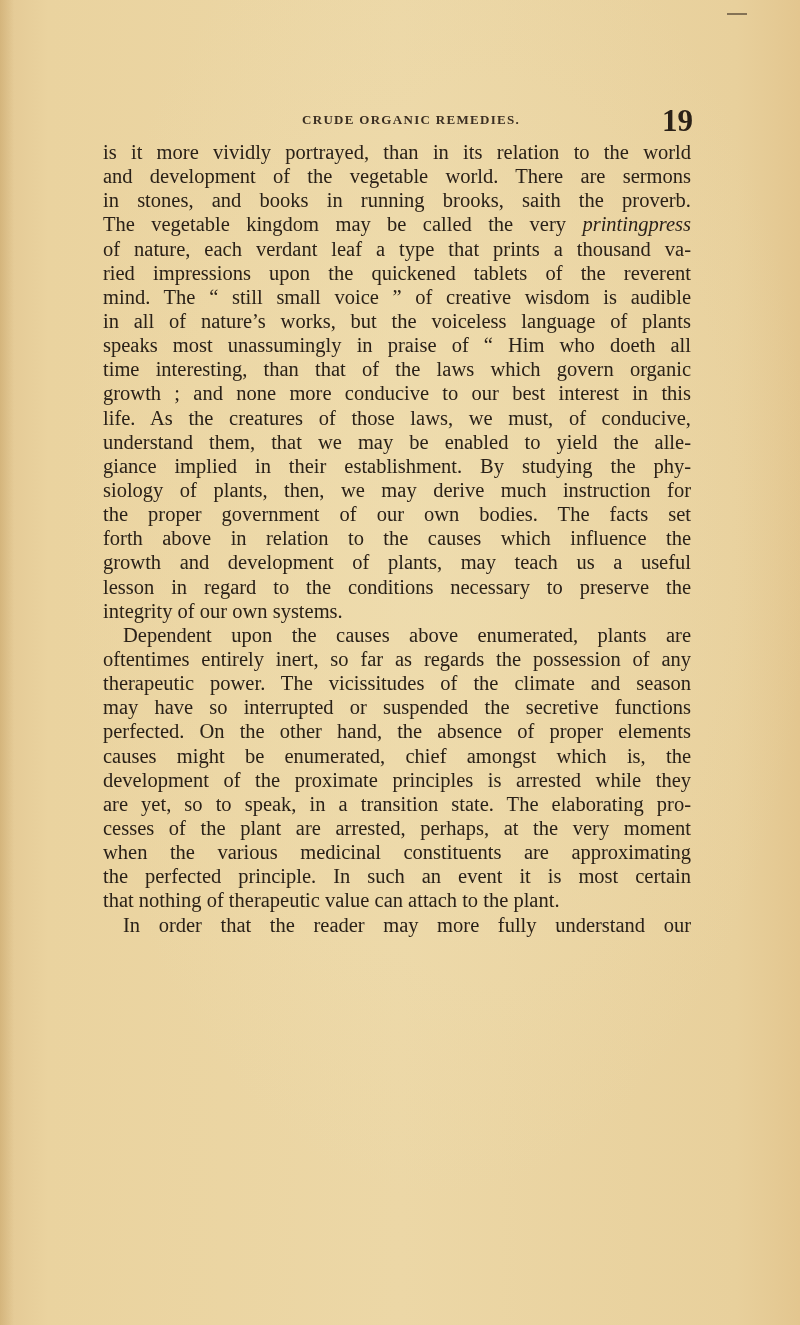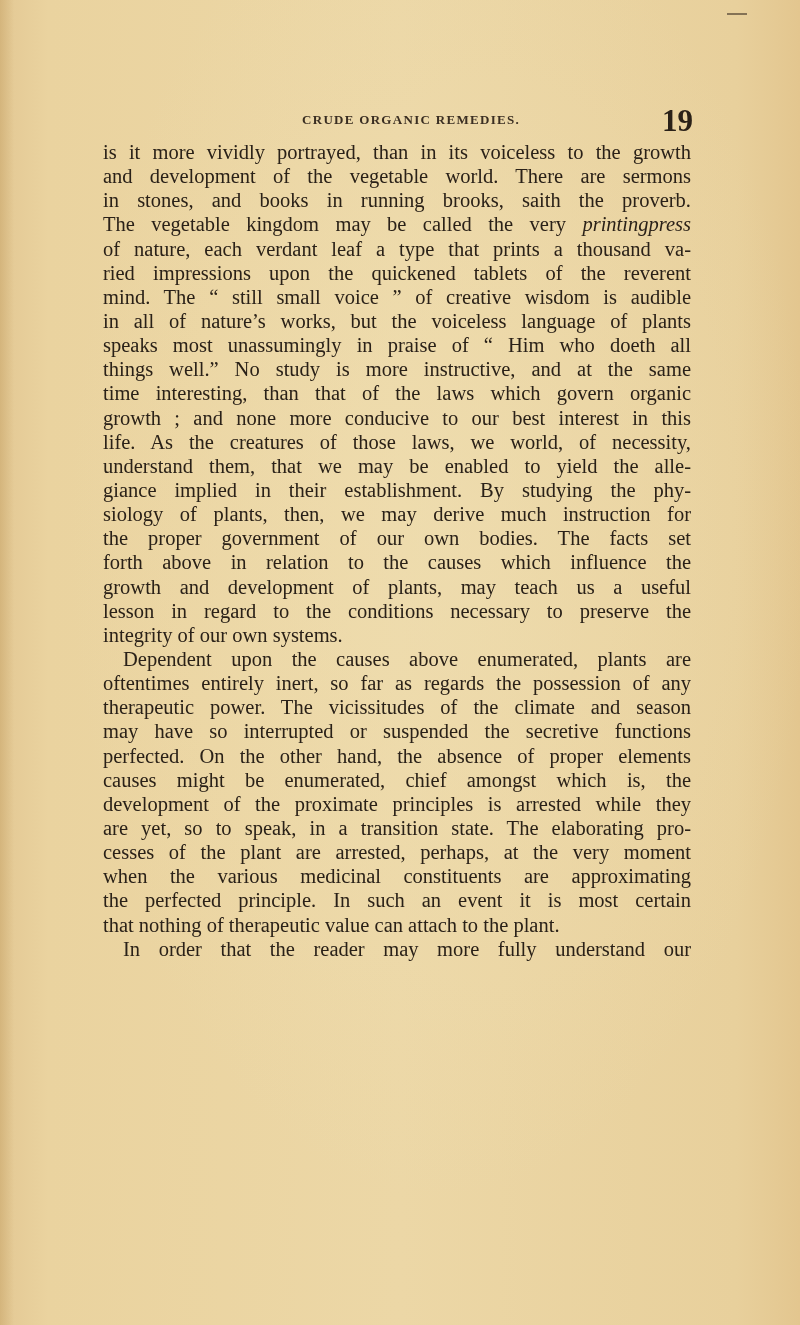--- a/index.html
+++ b/index.html
@@ -92,33 +92,32 @@
   <div class="speck" style="left:727px;top:13px;width:20px;height:2px;"></div>
 
   <div class="header">
     <span class="running-head">CRUDE ORGANIC REMEDIES.</span>
     <span class="page-number">19</span>
   </div>
 
   <div class="body-text">
 
     <div class="paragraph">
-      <span class="line">is it more vividly portrayed, than in its voiceless to the growth</span>
+      <span class="line">is it more vividly portrayed, than in its relation to the world</span>
       <span class="line">and development of the vegetable world.  There are sermons</span>
       <span class="line">in stones, and books in running brooks, saith the proverb.</span>
       <span class="line"><span>The vegetable kingdom may be called the very </span><em>printingpress</em><span></span></span>
       <span class="line">of nature, each verdant leaf a type that prints a thousand va-</span>
       <span class="line">ried impressions upon the quickened tablets of the reverent</span>
       <span class="line">mind.  The “ still small voice ” of creative wisdom is audible</span>
       <span class="line">in all of nature’s works, but the voiceless language of plants</span>
       <span class="line">speaks most unassumingly in praise of “ Him who doeth all</span>
-      <span class="line">things well.”  No study is more instructive, and at the same</span>
       <span class="line">time interesting, than that of the laws which govern organic</span>
       <span class="line">growth ; and none more conducive to our best interest in this</span>
-      <span class="line">life.  As the creatures of those laws, we world, of necessity,</span>
+      <span class="line">life.  As the creatures of those laws, we must, of conducive,</span>
       <span class="line">understand them, that we may be enabled to yield the alle-</span>
       <span class="line">giance implied in their establishment.  By studying the phy-</span>
       <span class="line">siology of plants, then, we may derive much instruction for</span>
       <span class="line">the proper government of our own bodies.  The facts set</span>
       <span class="line">forth above in relation to the causes which influence the</span>
       <span class="line">growth and development of plants, may teach us a useful</span>
       <span class="line">lesson in regard to the conditions necessary to preserve the</span>
       <span class="line last">integrity of our own systems.</span>
     </div>
 

